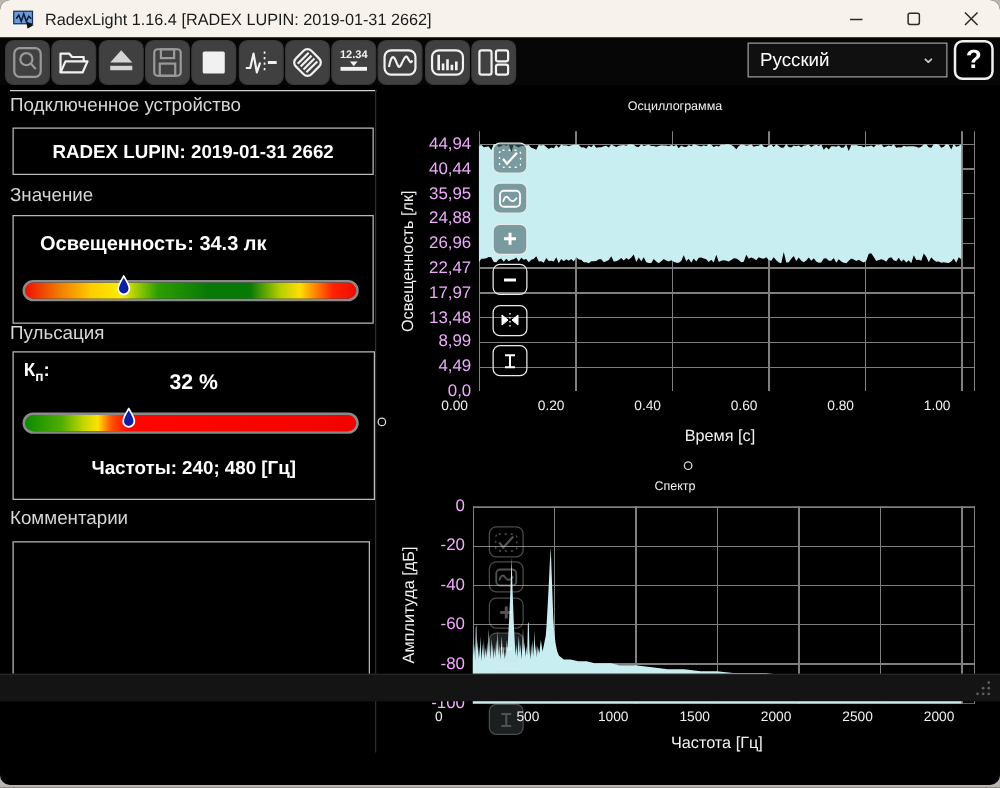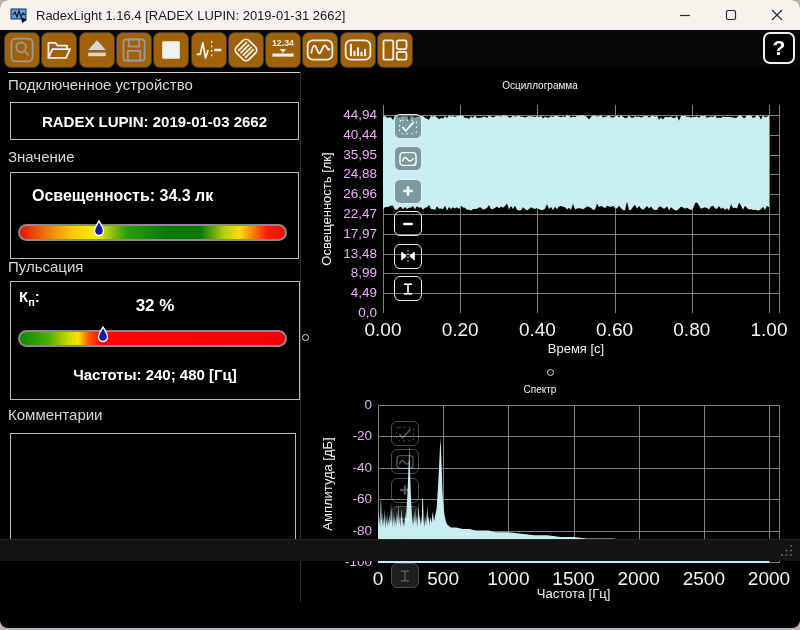--- a/index.html
+++ b/index.html
@@ -5,21 +5,21 @@
   html,body{margin:0;padding:0;background:#b9b5af;font-family:"Liberation Sans","DejaVu Sans",sans-serif;}
   #window{position:relative;width:800px;height:628px;background:#000;border-radius:8px;overflow:hidden;}
   
   .titlebar{position:absolute;left:0;top:0;width:800px;height:30px;background:#f7f3ec;display:flex;align-items:center;text-align:center;}
   .app-icon{margin-left:10px;width:18px;height:16px;display:inline-block;}
   .title{margin-left:8px;font-size:13px;color:#1b1b1b;}
   .winbtns{position:absolute;right:0;top:0;height:30px;display:flex;}
   .winbtn{width:46px;height:30px;display:flex;align-items:center;justify-content:center;color:#2b2b2b;}
   
   .toolbar{position:absolute;left:0;top:30px;width:800px;height:38px;background:#060606;}
-  .tbtn{position:absolute;top:2px;width:34px;height:34px;border:1px solid #3a3a3a;border-radius:7px;background:#a16207;display:flex;align-items:center;justify-content:center;color:#f1f1f1;}
+  .tbtn{position:absolute;top:2px;width:34px;height:34px;border:1px solid #3a3a3a;border-radius:7px;background:#404040;display:flex;align-items:center;justify-content:center;color:#f1f1f1;}
   .tbtn.dim{color:#9a9a9a;}
   .tbtn.semi{color:#d5d5d5;}
   .lang{position:absolute;left:598px;top:4px;width:160px;height:28px;border:1px solid #999;background:#101010;color:#fff;font-size:15px;display:flex;align-items:center;box-sizing:border-box;padding-left:9px;}
   .lang .chev{position:absolute;right:8px;top:1px;color:#cfcfcf;font-size:15px;}
   .help{position:absolute;left:763px;top:2px;width:32px;height:32px;background:#000;border:2px solid #f0f0f0;border-radius:7px;color:#fff;font-size:21px;font-weight:bold;display:flex;align-items:center;justify-content:center;box-sizing:border-box;padding:0;}
   
   #content{position:absolute;left:0;top:68px;width:800px;height:539px;background:#000;}
   .hdr{position:absolute;left:8px;color:#d6d6d6;font-size:15px;}
   .panelbox{position:absolute;border:1px solid #b9b9b9;box-sizing:border-box;background:#000;}
   .sepline{position:absolute;left:8px;top:4px;width:293px;height:1px;background:#cfcfcf;}
@@ -27,21 +27,21 @@
   .grip{position:absolute;width:7px;height:7px;border:1.5px solid #dcdcdc;border-radius:50%;box-sizing:border-box;background:transparent;}
   .gbar{position:absolute;height:17px;border:2px solid #8a8a8a;border-radius:10px;box-sizing:border-box;}
   .droplet{position:absolute;width:12px;height:17px;}
   .btext{color:#fff;font-weight:bold;}
   
   .ctitle{position:absolute;color:#f2f2f2;font-size:10px;text-align:center;}
   .alabel{position:absolute;color:#f2f2f2;font-size:13px;white-space:nowrap;}
   .ylab{transform:translate(-50%,-50%) rotate(-90deg);}
   .xlab{text-align:center;}
   .ytick{position:absolute;color:#f0abfc;font-size:13.5px;text-align:right;width:54px;}
-  .xtick{position:absolute;color:#f2f2f2;font-size:19px;text-align:center;width:60px;}
+  .xtick{position:absolute;color:#f2f2f2;font-size:11px;text-align:left;width:60px;}
   .plot{position:absolute;}
   .tool{position:absolute;width:28px;height:25px;border:1.5px solid #eaeaea;border-radius:6px;box-sizing:border-box;display:flex;align-items:center;justify-content:center;color:#fff;background:transparent;}
   .tool.over{background:rgba(68,99,101,0.6);}
   .tool.over2{background:rgba(190,214,217,0.45);}
   .comments{position:absolute;left:10px;top:365px;width:286px;height:110px;border:1px solid #b9b9b9;background:#000;box-sizing:border-box;color:#ddd;font-size:13px;}
   
   .statusbar{position:absolute;left:0;top:539px;width:800px;height:22px;background:#141414;border-top:1px solid #262626;box-sizing:border-box;}
   .ligbottom{position:absolute;left:0;top:628px;width:800px;height:2px;background:#b9b5af;}
 </style>
 </head>
@@ -154,30 +154,34 @@
           </svg>
         </div>
         <div class="tbtn" style="left: 377px;">
           <svg width="30" height="30" viewBox="0 0 34 34" fill="none" stroke="currentColor" stroke-width="2">
             <rect x="4" y="6" width="11" height="22" rx="2"></rect>
             <rect x="19" y="6" width="11" height="10" rx="2"></rect>
             <rect x="19" y="19" width="11" height="9" rx="2"></rect>
           </svg>
         </div>
       </div>
+    <div class="lang">
+      <span>Русский</span>
+      <span class="chev">⌄</span>
+    </div>
     <button class="help">?</button>
   </div>
 
   <div id="content">
     <div class="sepline"></div>
     <div class="vsplit"></div>
 
     <div class="hdr" style="top:8px;">Подключенное устройство</div>
     <div class="panelbox" style="left:10px;top:34px;width:289px;height:38px;display:flex;align-items:center;justify-content:center;">
-      <span class="btext" style="font-size:15px;">RADEX LUPIN: 2019-01-03 2662</span>
+      <span class="btext" style="font-size:15px;">RADEX LUPIN: 2019-01-31 2662</span>
     </div>
 
     <div class="hdr" style="top:80px;">Значение</div>
     <div class="panelbox" style="left:10px;top:104px;width:289px;height:87px;">
       <div class="btext" style="position:absolute;left:21px;top:14px;font-size:16px;">Освещенность: 34.3 лк</div>
     </div>
     <div class="gbar" id="value-gbar" style="left: 18px; top: 156px; width: 269px; background: linear-gradient(90deg, rgb(238, 16, 0) 0%, rgb(240, 120, 0) 10%, rgb(255, 204, 0) 20%, rgb(248, 238, 0) 29%, rgb(45, 160, 0) 40%, rgb(7, 122, 6) 55%, rgb(7, 122, 6) 68%, rgb(182, 207, 0) 77%, rgb(255, 221, 0) 83%, rgb(255, 33, 0) 93%, rgb(238, 12, 0) 100%);"></div>
     <div class="droplet" id="value-droplet" style="left: 92.7px; top: 152px;"><svg width="12" height="17" viewBox="0 0 12 17">
           <path d="M6 1 C7.8 4 10.5 8 10.5 11 A4.5 4.5 0 1 1 1.5 11 C1.5 8 4.2 4 6 1 Z" fill="#0b1fa0" stroke="#fff" stroke-width="1.4"></path>
         </svg></div>

